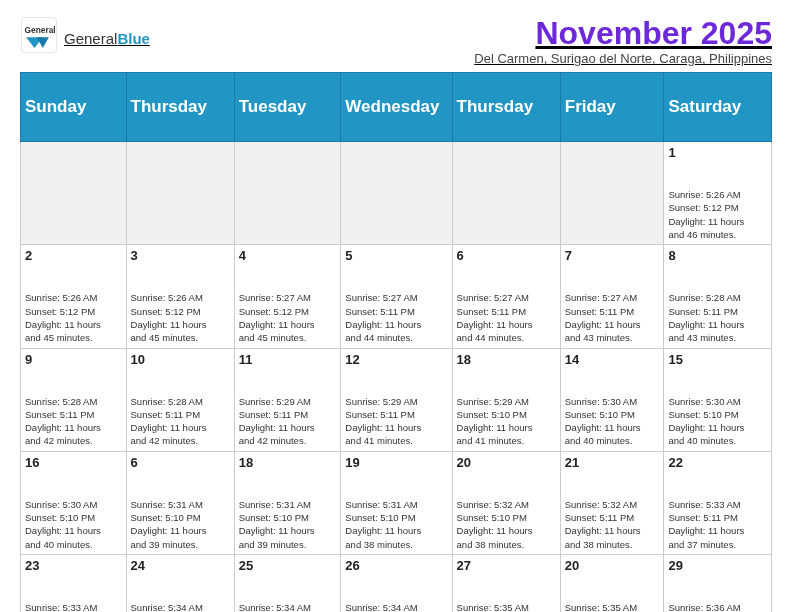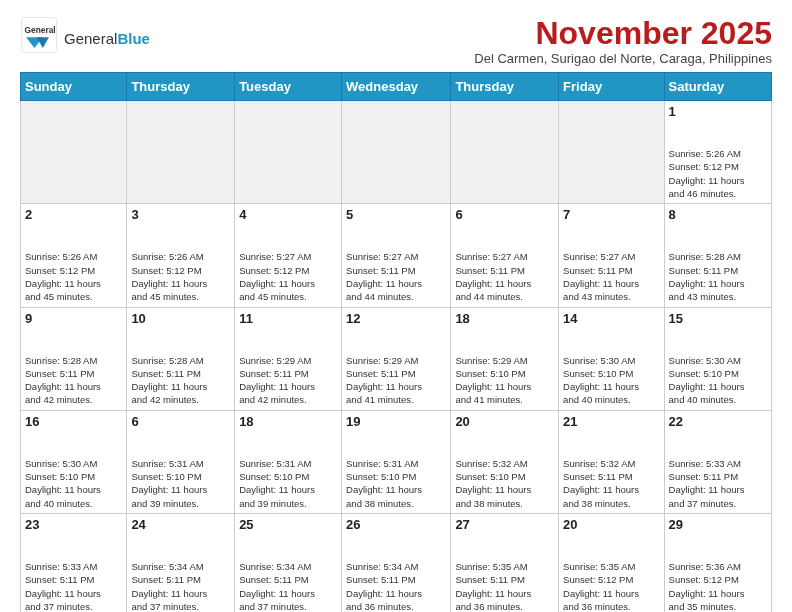--- a/index.html
+++ b/index.html
@@ -8,20 +8,21 @@
       background: #fff;
       width: 792px;
       min-height: 612px;
       padding: 16px 20px;
     }
     .header {
       display: flex;
       align-items: flex-start;
       justify-content: space-between;
       margin-bottom: 6px;
+      text-decoration: underline;
     }
     .logo {
       display: flex;
       align-items: center;
       gap: 6px;
     }
     .logo-text {
       font-size: 15px;
       color: #333;
       line-height: 1.2;
@@ -34,38 +35,38 @@
     .logo-icon {
       width: 38px;
       height: 38px;
     }
     .title-block {
       text-align: right;
     }
     .title-block h1 {
       font-size: 32px;
       font-weight: bold;
-      color: #b91c1c;
+      color: #6d28d9;
       line-height: 1.1;
     }
     .title-block p {
       font-size: 13px;
       color: #444;
     }
     .calendar {
       width: 100%;
       border-collapse: collapse;
       border: 1px solid #ccc;
     }
     .calendar th {
       background: #2196c4;
       color: #fff;
-      font-size: 13px;
+      font-size: 17px;
       font-weight: bold;
-      padding: 6px 4px;
+      padding: 24px 4px;
       text-align: left;
       border: 1px solid #1a7aad;
     }
     .calendar td {
       border: 1px solid #ccc;
       vertical-align: top;
       padding: 3px 4px;
       width: 113px;
       min-height: 80px;
       font-size: 10px;

